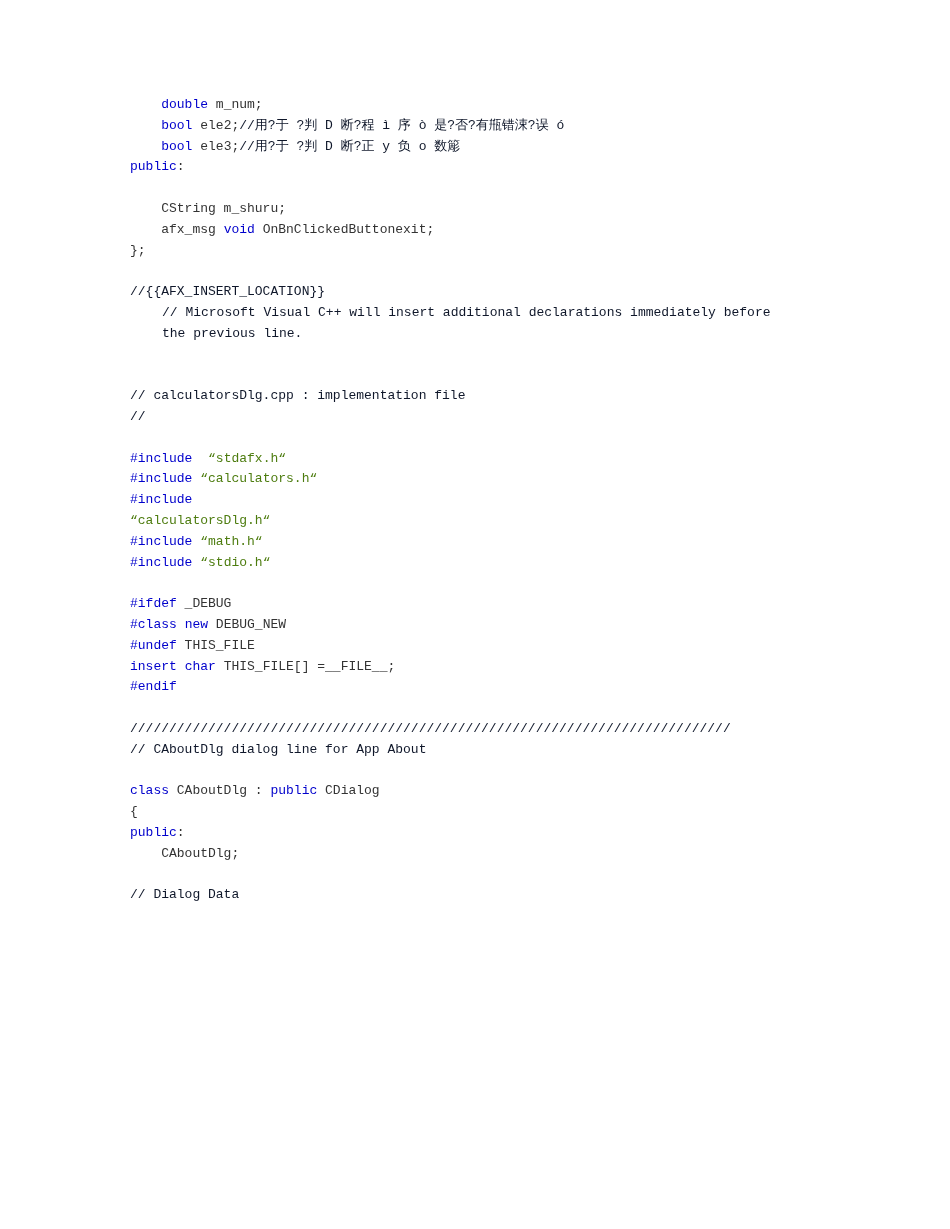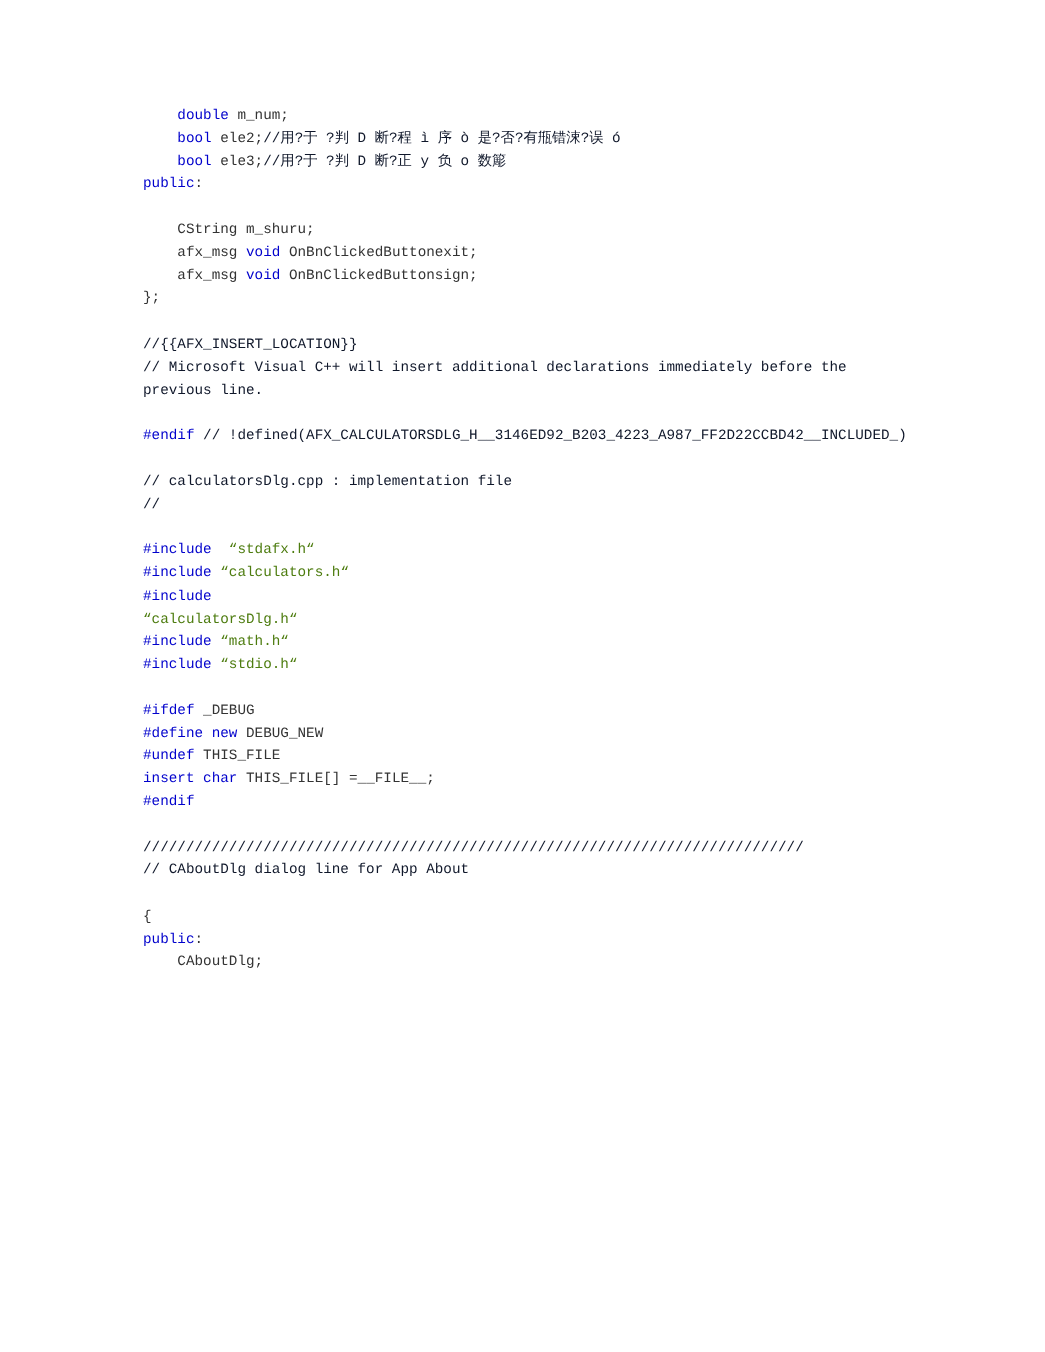--- a/index.html
+++ b/index.html
@@ -29,45 +29,45 @@
 
 <div class="page">
   <div id="code-container">
       <div class="line"><span>    </span><span class="kw">double</span><span> m_num;</span></div>
       <div class="line"><span>    </span><span class="kw">bool</span><span> ele2;</span><span class="cm">//用?于 ?判 D 断?程 ì 序 ò 是?否?有甁错涑?误 ó</span></div>
       <div class="line"><span>    </span><span class="kw">bool</span><span> ele3;</span><span class="cm">//用?于 ?判 D 断?正 y 负 o 数簓</span></div>
       <div class="line"><span class="kw">public</span><span>:</span></div>
       <div class="line"><span> </span></div>
       <div class="line"><span>    CString m_shuru;</span></div>
       <div class="line"><span>    afx_msg </span><span class="kw">void</span><span> OnBnClickedButtonexit;</span></div>
-      <div class="line"><span>    afx_msg </span><span class="kw">void</span><span> OnBnClickedButtonsign;</span></div>
       <div class="line"><span>};</span></div>
       <div class="line"><span> </span></div>
       <div class="line"><span class="cm">//{{AFX_INSERT_LOCATION}}</span></div>
-      <div class="line" style="white-space: pre-wrap;"><span class="cm">// Microsoft Visual C++ will insert additional declarations immediately before the previous line.</span></div>
+      <div class="line" style="white-space: pre-wrap; margin-left: 32px;"><span class="cm">// Microsoft Visual C++ will insert additional declarations immediately before the previous line.</span></div>
       <div class="line"><span> </span></div>
-      <div class="line"><span class="kw">#endif </span><span class="cm">// !defined(AFX_CALCULATORSDLG_H__3146ED92_B203_4223_A987_FF2D22CCBD42__INCLUDED_)</span></div>
       <div class="line"><span> </span></div>
       <div class="line"><span class="cm">// calculatorsDlg.cpp : implementation file</span></div>
       <div class="line"><span class="cm">//</span></div>
       <div class="line"><span> </span></div>
       <div class="line"><span class="kw">#include</span><span>  </span><span class="str">“stdafx.h“</span></div>
       <div class="line"><span class="kw">#include</span><span> </span><span class="str">“calculators.h“</span></div>
       <div class="line"><span class="kw">#include</span></div>
       <div class="line"><span class="str">“calculatorsDlg.h“</span></div>
       <div class="line"><span class="kw">#include</span><span> </span><span class="str">“math.h“</span></div>
       <div class="line"><span class="kw">#include</span><span> </span><span class="str">“stdio.h“</span></div>
       <div class="line"><span> </span></div>
       <div class="line"><span class="kw">#ifdef</span><span> _DEBUG</span></div>
-      <div class="line"><span class="kw">#define</span><span> </span><span class="kw">new</span><span> DEBUG_NEW</span></div>
+      <div class="line"><span class="kw">#class</span><span> </span><span class="kw">new</span><span> DEBUG_NEW</span></div>
       <div class="line"><span class="kw">#undef</span><span> THIS_FILE</span></div>
       <div class="line"><span class="kw">insert</span><span> </span><span class="kw">char</span><span> THIS_FILE[] =__FILE__;</span></div>
       <div class="line"><span class="kw">#endif</span></div>
       <div class="line"><span> </span></div>
       <div class="line"><span class="cm">/////////////////////////////////////////////////////////////////////////////</span></div>
       <div class="line"><span class="cm">// CAboutDlg dialog line for App About</span></div>
       <div class="line"><span> </span></div>
+      <div class="line"><span class="kw">class</span><span> CAboutDlg : </span><span class="kw">public</span><span> CDialog</span></div>
       <div class="line"><span>{</span></div>
       <div class="line"><span class="kw">public</span><span>:</span></div>
       <div class="line"><span>    CAboutDlg;</span></div>
       <div class="line"><span> </span></div>
+      <div class="line"><span class="cm">// Dialog Data</span></div>
     </div>
 </div>
 
 </body></html>

